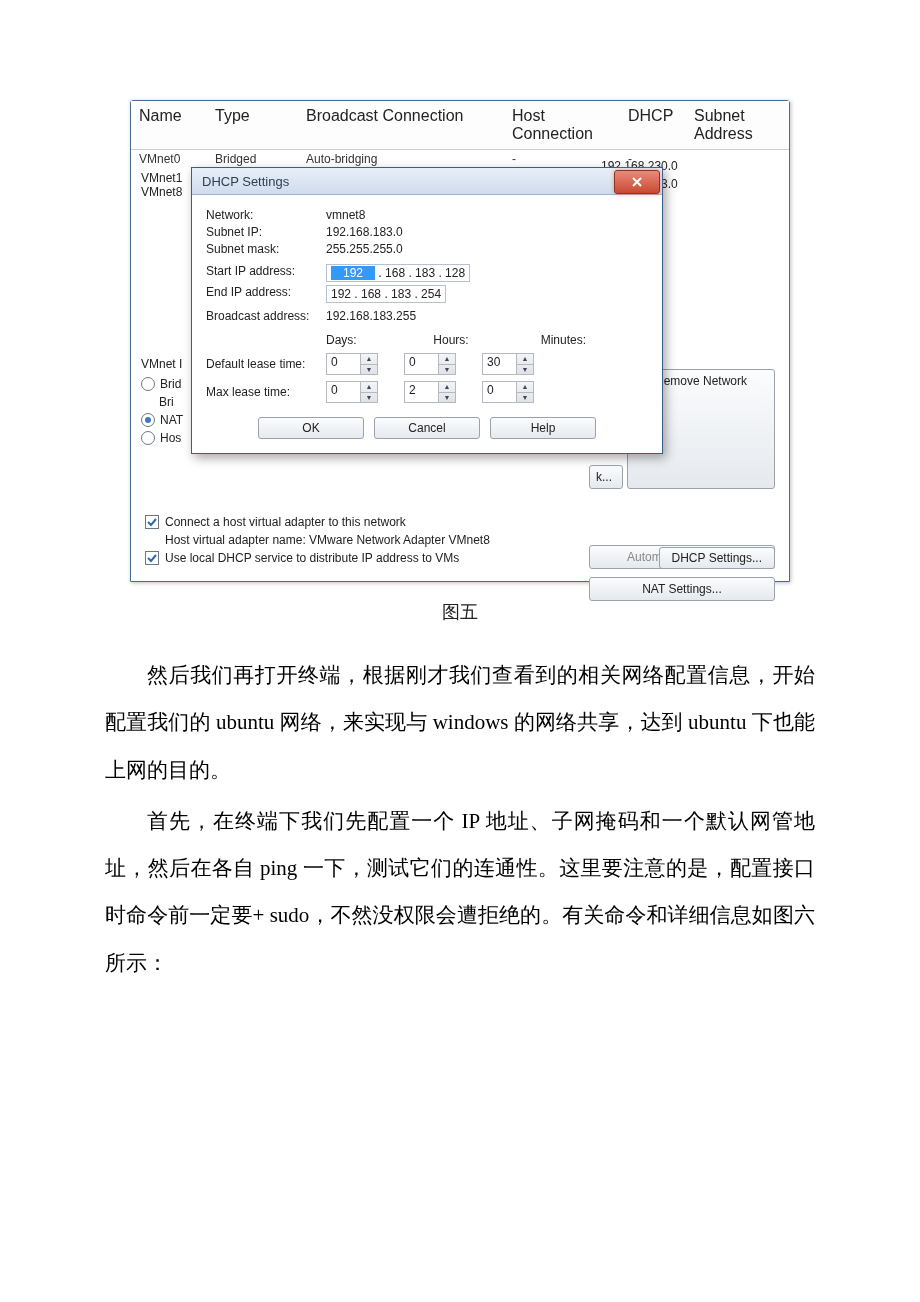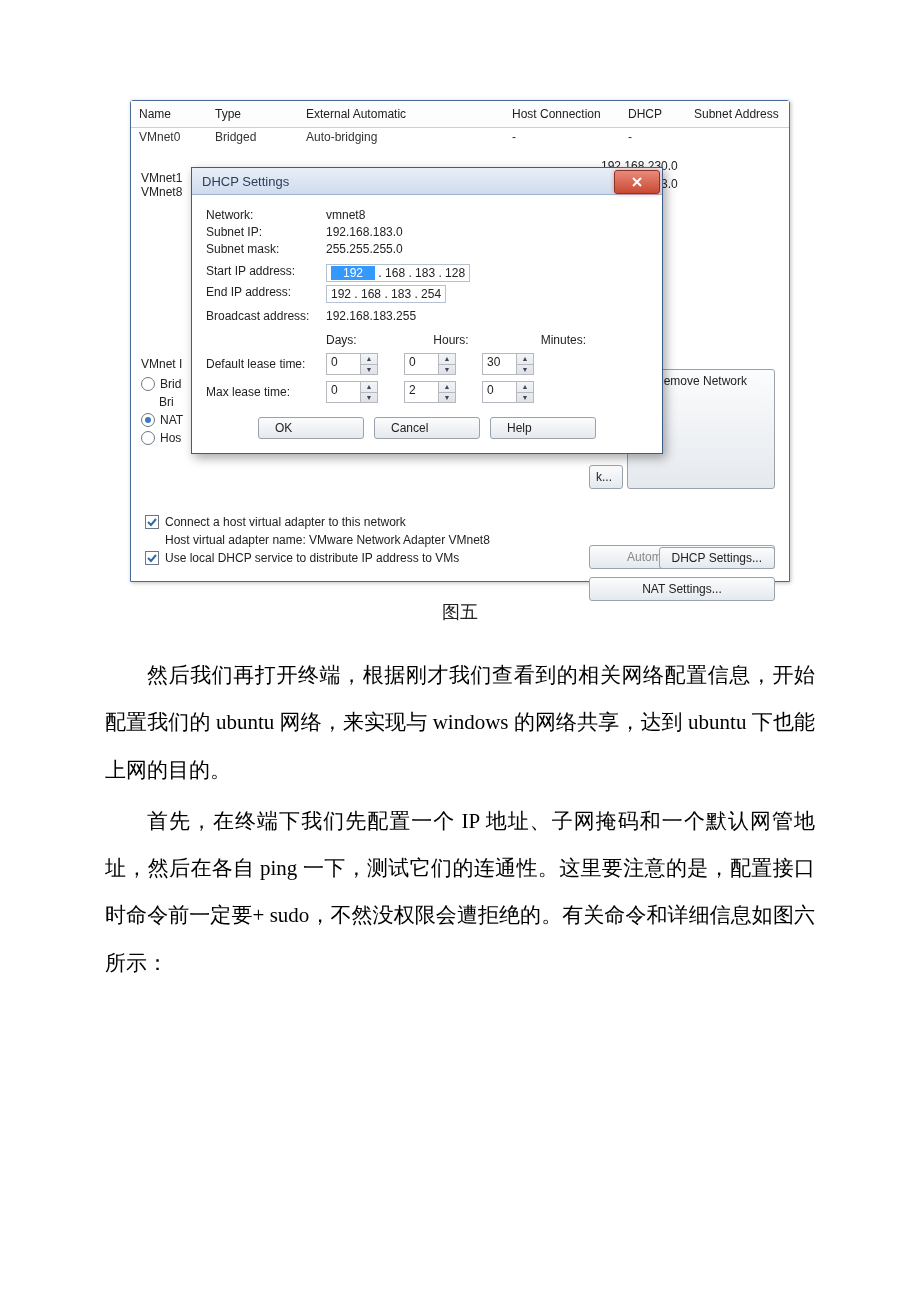--- a/index.html
+++ b/index.html
@@ -38,21 +38,21 @@
   .titlebar .close-x {
     width: 22px; height: 16px;
     display:flex; align-items:center; justify-content:center;
     font-size:13px; color:#555;
   }
 
   .tbl-head {
     display:flex;
     background:#fdfdfd;
     border-bottom:1px solid #d0d0d0;
-    font-size:12px;
+    font-size:16px;
     color:#222;
   }
   .tbl-head div { padding:6px 8px }
   .col-name{width:60px}
   .col-type{width:75px}
   .col-ext{width:190px}
   .col-host{width:100px}
   .col-dhcp{width:50px}
   .col-sub{flex:1}
 
@@ -126,21 +126,21 @@
   }
   .spin .arrows span+span{border-top:1px solid #b5b9bf}
   .btnrow{ display:flex; justify-content:center; gap:10px; margin-top:14px }
   .btn{
     min-width:72px; padding:3px 16px;
     border:1px solid #9aa2ac;
     border-radius:3px;
     background:linear-gradient(#fbfcfd,#e5e9ee);
     font-size:12px;
     color:#222;
-    text-align:left;
+    text-align:center;
   }
 
   
   .peek-right{
     position:absolute; top:56px; right:14px;
     width:186px; font-size:12px;
   }
   .peek-right .sub-addrs{ padding-left:12px; line-height:18px }
   .peek-right .btn{ display:block; margin-top:148px; text-align:left; padding:4px 10px }
   .peek-right .btn + .btn { margin-top:52px }
@@ -181,21 +181,21 @@
 
 <div class="page">
 
   <div class="screenshot-wrap">
     <div class="main-window" style="height:480px">
 
 
       <div class="tbl-head">
         <div class="col-name">Name</div>
         <div class="col-type">Type</div>
-        <div class="col-ext">External Automatic</div>
+        <div class="col-ext">Broadcast Connection</div>
         <div class="col-host">Host Connection</div>
         <div class="col-dhcp">DHCP</div>
         <div class="col-sub">Subnet Address</div>
       </div>
 
       <div class="tbl-body">
         <div class="row muted">
           <div class="col-name">VMnet0</div>
           <div class="col-type">Bridged</div>
           <div class="col-ext">Auto-bridging</div>

